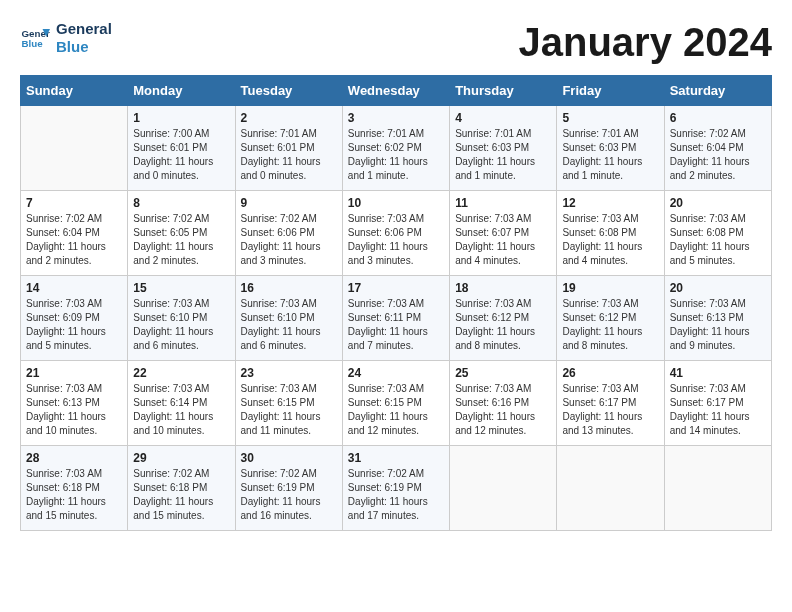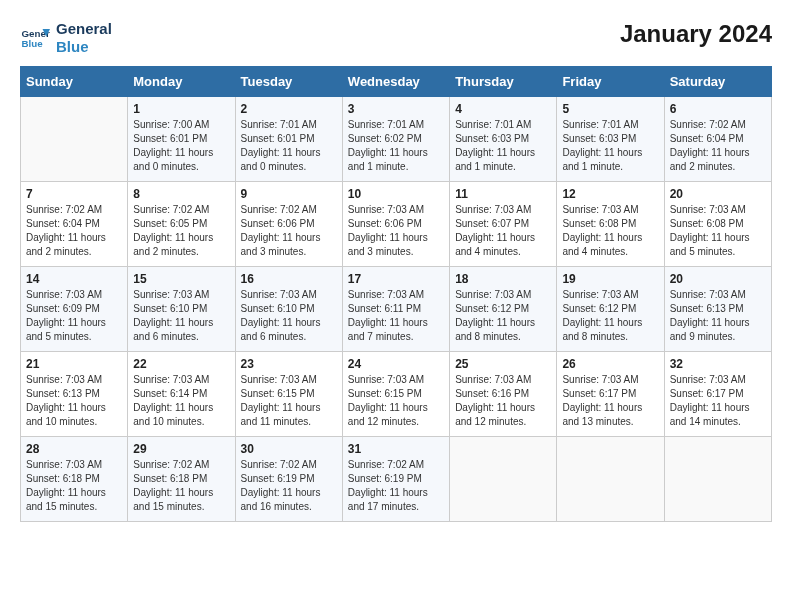--- a/index.html
+++ b/index.html
@@ -22,21 +22,21 @@
       gap: 4px;
     }
     .logo-icon {
       width: 30px;
       height: 30px;
     }
     .title-block {
       text-align: right;
     }
     .calendar-title {
-      font-size: 24px;
+      font-size: 40px;
       font-weight: bold;
       color: #1a1a1a;
     }
     .calendar-subtitle {
       font-size: 16px;
       color: #333;
     }
     table {
       width: 100%;
       border-collapse: collapse;
@@ -299,21 +299,21 @@
 and 12 minutes.</div>
         </td>
         <td>
           <span class="day-number">26</span>
           <div class="day-info" style="white-space: pre-line;">Sunrise: 7:03 AM
 Sunset: 6:17 PM
 Daylight: 11 hours
 and 13 minutes.</div>
         </td>
         <td>
-          <span class="day-number">32</span>
+          <span class="day-number">41</span>
           <div class="day-info" style="white-space: pre-line;">Sunrise: 7:03 AM
 Sunset: 6:17 PM
 Daylight: 11 hours
 and 14 minutes.</div>
         </td>
       </tr>
       <tr>
         <td>
           <span class="day-number">28</span>
           <div class="day-info" style="white-space: pre-line;">Sunrise: 7:03 AM

